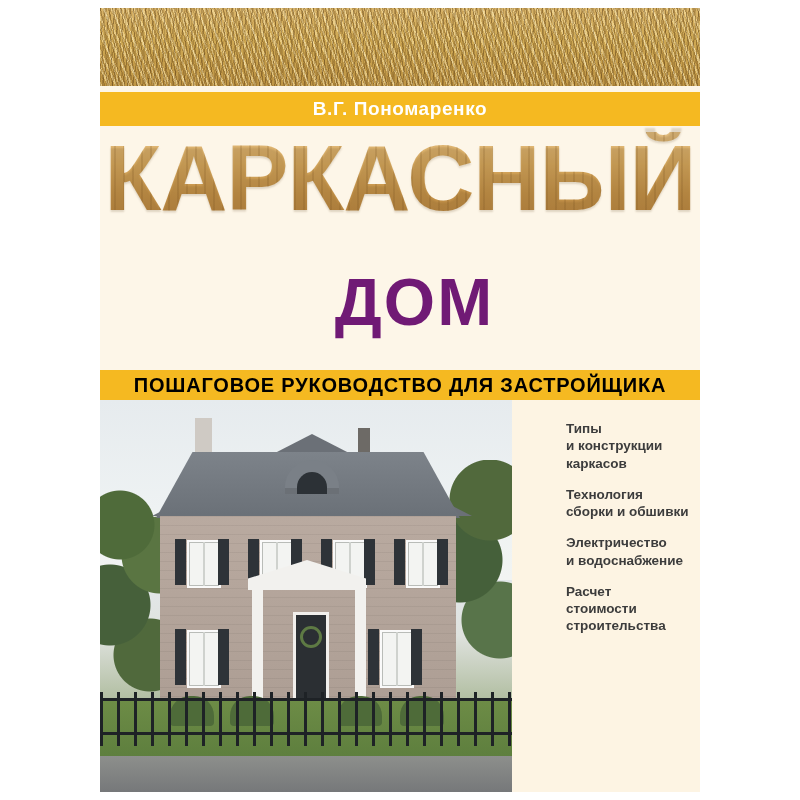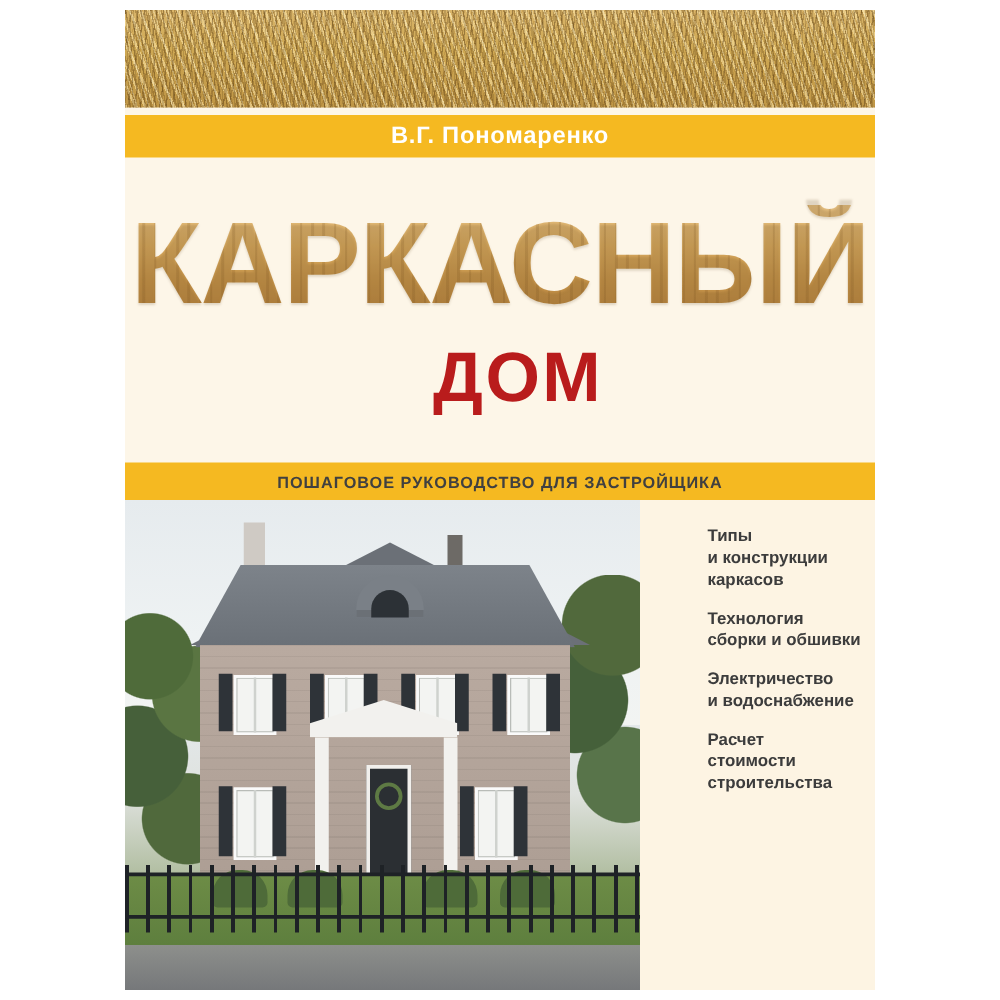--- a/index.html
+++ b/index.html
@@ -75,21 +75,21 @@
   }
 
   
   .title-wood {
     position: absolute;
     left: 0;
     top: 124px;
     width: 600px;
     height: 125px;
     display: flex;
-    align-items: flex-end;
+    align-items: flex-start;
     justify-content: center;
   }
   .title-wood .wood-text {
     font-size: 93px;
     font-weight: bold;
     letter-spacing: -1px;
     line-height: 1;
     font-family: "Liberation Sans", sans-serif;
     color: #c79a52;
     background:
@@ -106,44 +106,44 @@
     position: absolute;
     left: 0;
     top: 248px;
     width: 600px;
     height: 92px;
     display: flex;
     align-items: center;
     justify-content: center;
   }
   .title-two .dom-text {
-    font-size: 56px;
+    font-size: 66px;
     font-weight: bold;
     letter-spacing: 2px;
     line-height: 1;
-    color: #b91c1c;
+    color: #701a75;
     font-family: "Liberation Sans", sans-serif;
     margin-left: 29px;
   }
 
   
   .subtitle-bar {
     position: absolute;
     left: 0;
     top: 362px;
     width: 600px;
     height: 30px;
     background: #f5b921;
     display: flex;
     align-items: center;
     justify-content: center;
   }
   .subtitle-bar .subtitle-text {
-    color: #404040;
-    font-size: 13px;
+    color: #000000;
+    font-size: 20px;
     font-weight: bold;
     letter-spacing: 0.8px;
     font-family: "Liberation Sans", sans-serif;
   }
 
   
   .lower {
     position: absolute;
     left: 0;
     top: 392px;

